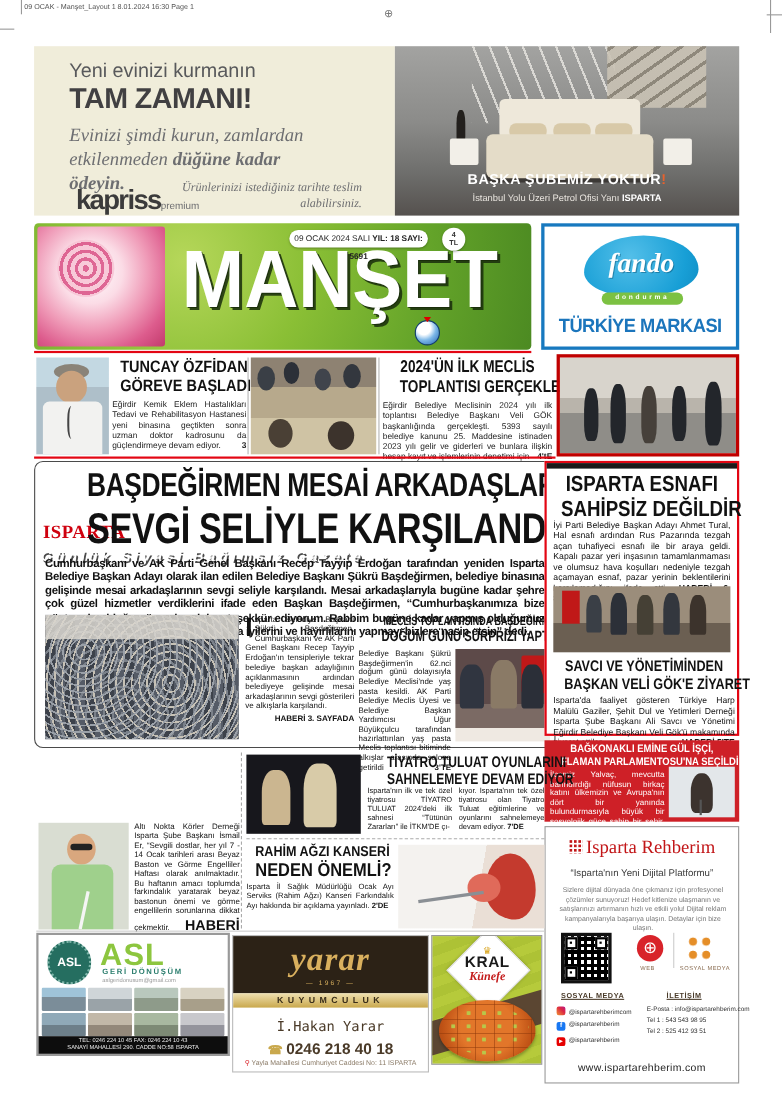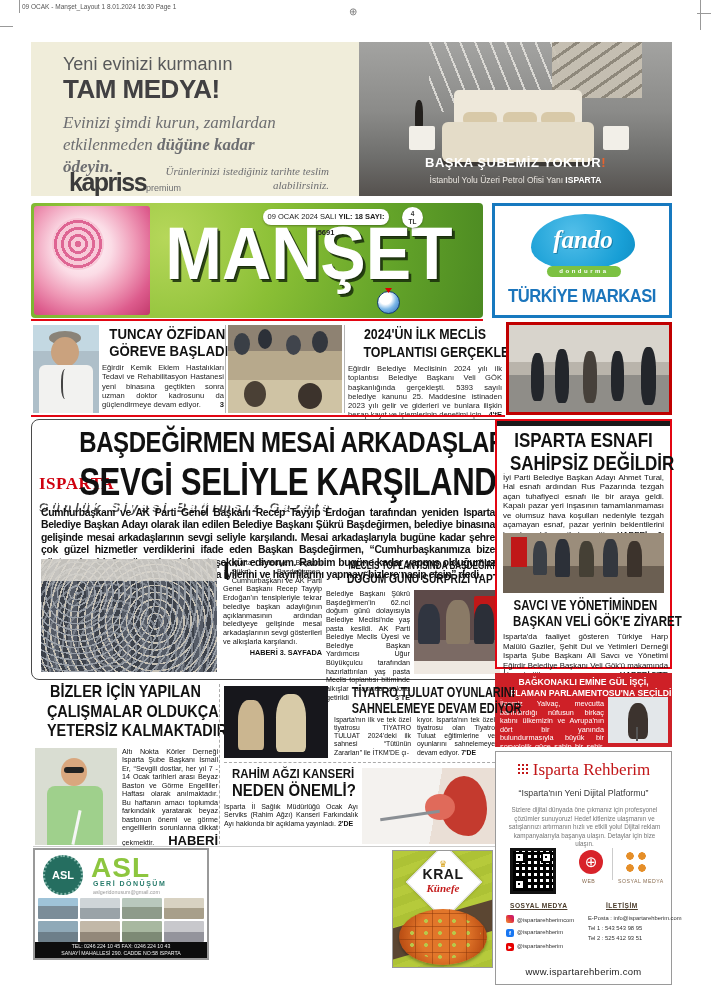--- a/index.html
+++ b/index.html
@@ -271,21 +271,21 @@
   <div class="abs" id="print-header">09 OCAK - Manşet_Layout 1  8.01.2024  16:30  Page 1</div>
   <div class="abs cropline" style="left:19px;top:0;width:1px;height:13px;"></div>
   <div class="abs cropline" style="left:0;top:26px;width:13px;height:1px;"></div>
   <div class="abs cropline" style="left:697px;top:13px;width:14px;height:1px;"></div>
   <div class="abs cropline" style="left:700px;top:0;width:1px;height:30px;"></div>
   <div class="abs" id="regmark">⊕</div>
 
   <div class="abs" id="kapriss">
     <div id="kapriss-left">
       <div class="abs" id="kap-line1">Yeni evinizi kurmanın</div>
-      <div class="abs" id="kap-line2">TAM MEDYA!</div>
+      <div class="abs" id="kap-line2">TAM ZAMANI!</div>
       <div class="abs kap-italic" id="kap-line3">
         <span>Evinizi şimdi kurun, zamlardan etkilenmeden</span>
         <span class="b2">düğüne kadar ödeyin.</span>
       </div>
       <div class="abs" id="kap-brand">
         <span>kapriss</span><span class="prem">premium</span>
       </div>
       <div class="abs kap-italic" id="kap-delivery">Ürünlerinizi istediğiniz tarihte teslim alabilirsiniz.</div>
     </div>
     <div id="kapriss-right">
@@ -472,25 +472,20 @@
     </div>
     <div class="socrow" style="top:191px;">
       <span class="sq yt">▸</span><span>@ispartarehberim</span>
     </div>
     <div class="contactline" style="top:163px;">E-Posta : info@ispartarehberim.com</div>
     <div class="contactline" style="top:173px;">Tel 1 : 543 543 98 95</div>
     <div class="contactline" style="top:183px;">Tel 2 : 525 412 93 51</div>
     <div id="reh-site">www.ispartarehberim.com</div>
   </div>
 
-  <div class="abs" id="bizler">
-    <span class="hl">BİZLER İÇİN YAPILAN</span>
-    <span class="hl">ÇALIŞMALAR OLDUKÇA</span>
-    <span class="hl">YETERSİZ KALMAKTADIR</span>
-  </div>
   <div class="ph" id="ph-ismail">
     <div class="face"></div>
     <div class="glasses"></div>
     <div class="shirt"></div>
     <div class="cane"></div>
   </div>
   <div class="abs" id="bizler-body">
     <span>Altı Nokta Körler Derneği Isparta Şube Başkanı İsmail Er, “Sevgili dostlar, her yıl 7 - 14 Ocak tarihleri arası Beyaz Baston ve Görme Engelliler Haftası olarak anılmaktadır. Bu haftanın amacı toplumda farkındalık yaratarak beyaz bastonun önemi ve görme engellilerin sorunlarına dikkat çekmektir. </span>
     <span class="pageref">HABERİ 4'TE</span>
   </div>
@@ -542,20 +537,34 @@
       <div class="t6"></div>
       <div class="t7"></div>
       <div class="t8"></div>
     </div>
     <div id="asl-footer">
       <span>TEL: 0246 224 10 45 FAX: 0246 224 10 43</span><br>
       <span>SANAYİ MAHALLESİ 290. CADDE NO:58 ISPARTA</span>
     </div>
   </div>
 
+  <div class="abs" id="yarar">
+    <div id="yarar-top">
+      <span class="name">yarar</span>
+      <div class="yr">— 1967 —</div>
+    </div>
+    <div id="yarar-band">KUYUMCULUK</div>
+    <div id="yarar-name">İ.Hakan Yarar</div>
+    <div id="yarar-phone">
+      <span class="ic">☎ </span><span>0246 218 40 18</span>
+    </div>
+    <div id="yarar-addr">
+      <span class="pin">⚲ </span><span>Yayla Mahallesi Cumhuriyet Caddesi No: 11 ISPARTA</span>
+    </div>
+  </div>
 
   <div class="abs" id="kral">
     <div id="kral-stripe"></div>
     <div id="kral-diamond"></div>
     <div id="kral-dtext">
       <span class="crown">♛</span>
       <span class="k1">KRAL</span>
       <span class="k2">Künefe</span>
     </div>
     <div id="kral-kunefe">

